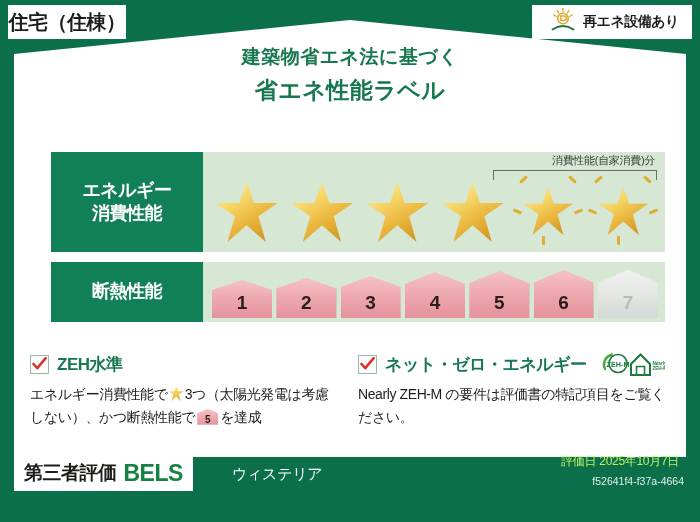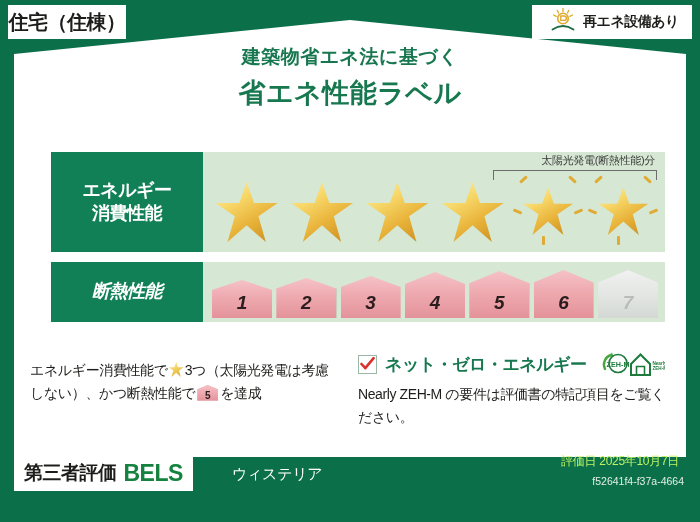--- a/index.html
+++ b/index.html
@@ -52,33 +52,33 @@
   #title-block {
     position: absolute; left: 0; right: 0; top: 44px;
     text-align: center;
   }
   #title-sub {
     font-size: 19px; font-weight: bold; color: #17774f;
     letter-spacing: 0.5px;
   }
   #title-main {
     margin-top: 5px;
-    font-size: 27px; font-weight: bold; color: #17774f;
+    font-size: 23px; font-weight: bold; color: #17774f;
     letter-spacing: 0.5px;
   }
 
   
   .perf-row {
     position: absolute;
     left: 35px; width: 630px;
     display: flex;
     align-items: stretch;
   }
   #row-energy { top: 152px; height: 100px; }
-  #row-insulation { top: 262px; height: 60px; font-style: italic; }
+  #row-insulation { top: 262px; height: 60px; }
 
   .perf-head {
     width: 152px;
     background: #128057;
     color: #ffffff;
     display: flex; flex-direction: column;
     align-items: center; justify-content: center;
     font-size: 18px; font-weight: bold;
     line-height: 1.28;
     letter-spacing: -0.5px;
@@ -298,21 +298,21 @@
     <div id="title-sub">建築物省エネ法に基づく</div>
     <div id="title-main">省エネ性能ラベル</div>
   </div>
 
   <div class="perf-row" id="row-energy">
     <div class="perf-head">
       <span>エネルギー</span>
       <span>消費性能</span>
     </div>
     <div class="perf-body">
-      <div id="solar-caption">太陽光発電(断熱性能)分</div>
+      <div id="solar-caption">消費性能(自家消費)分</div>
       <div id="solar-bracket"></div>
       <div id="stars-wrap">
 
         <div class="star-cell">
             <div class="star-shape"></div>
           </div>
         <div class="star-cell">
             <div class="star-shape"></div>
           </div>
         <div class="star-cell">
@@ -385,20 +385,28 @@
           <div class="house-shape" style="height:48px;">
               <span class="hnum">7</span>
             </div>
         </div>
 
       </div>
     </div>
   </div>
 
   <div class="criteria" id="criteria-zeh">
+    <div class="crit-head">
+      <span class="checkbox">
+        <svg width="15" height="15" viewBox="0 0 15 15">
+          <path d="M1.5 7 L5.3 11.2 L13.6 1.2" fill="none" stroke="#d8342d" stroke-width="2.6" stroke-linecap="round" stroke-linejoin="round"></path>
+        </svg>
+      </span>
+      <span class="crit-title">ZEH水準</span>
+    </div>
     <div class="crit-text"><span>エネルギー消費性能で</span><span class="inline-star"></span><span>3つ（太陽光発電は考慮しない）、かつ断熱性能で</span><span class="inline-house"><span>5</span></span><span>を達成</span></div>
   </div>
 
   <div class="criteria" id="criteria-nze">
     <div class="crit-head">
       <span class="checkbox">
         <svg width="15" height="15" viewBox="0 0 15 15">
           <path d="M1.5 7 L5.3 11.2 L13.6 1.2" fill="none" stroke="#d8342d" stroke-width="2.6" stroke-linecap="round" stroke-linejoin="round"></path>
         </svg>
       </span>

